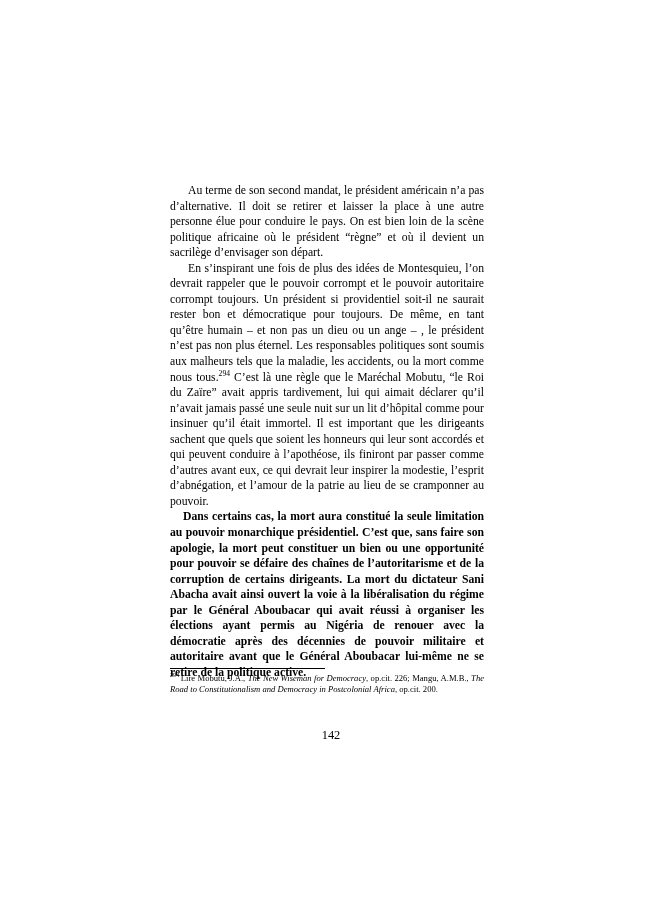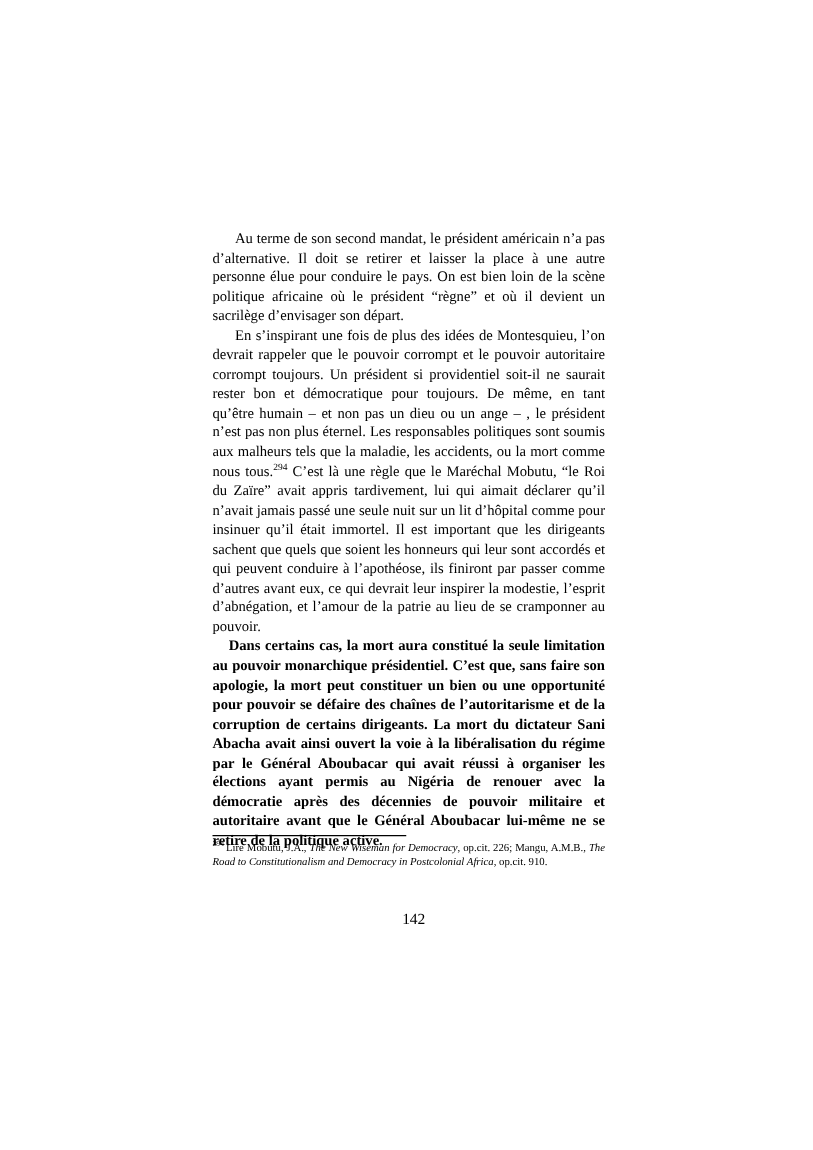--- a/index.html
+++ b/index.html
@@ -113,19 +113,19 @@
 
     <p class="body-par indent-small">
       <span>Dans certains cas, la mort aura constitué la seule limitation au pouvoir monarchique présidentiel. C’est que, sans faire son apologie, la mort peut constituer un bien ou une opportunité pour pouvoir se défaire des chaînes de l’autoritarisme et de la corruption de certains dirigeants. La mort du dictateur Sani Abacha avait ainsi ouvert la voie à la libéralisation du régime par le Général Aboubacar qui avait réussi à organiser les élections ayant permis au Nigéria de renouer avec la démocratie après des décennies de pouvoir militaire et autoritaire avant que le Général Aboubacar lui-même ne se retire de la politique active.</span>
     </p>
 
   </div>
 
   <div id="footnote-area">
     <div id="footnote-rule"></div>
     <p class="footnote">
-      <sup class="fnnum">294</sup><span>Lire Mobutu, J.A., </span><span class="ital">The New Wiseman for Democracy</span><span>, op.cit. 226; Mangu, A.M.B., </span><span class="ital">The Road to Constitutionalism and Democracy in Postcolonial Africa</span><span>, op.cit. 910.</span>
+      <sup class="fnnum">294</sup><span>Lire Mobutu, J.A., </span><span class="ital">The New Wiseman for Democracy</span><span>, op.cit. 226; Mangu, A.M.B., </span><span class="ital">The Road to Constitutionalism and Democracy in Postcolonial Africa</span><span>, op.cit. 200.</span>
     </p>
   </div>
 
   <div id="page-number">142</div>
 
 </div>
 
 </body></html>

